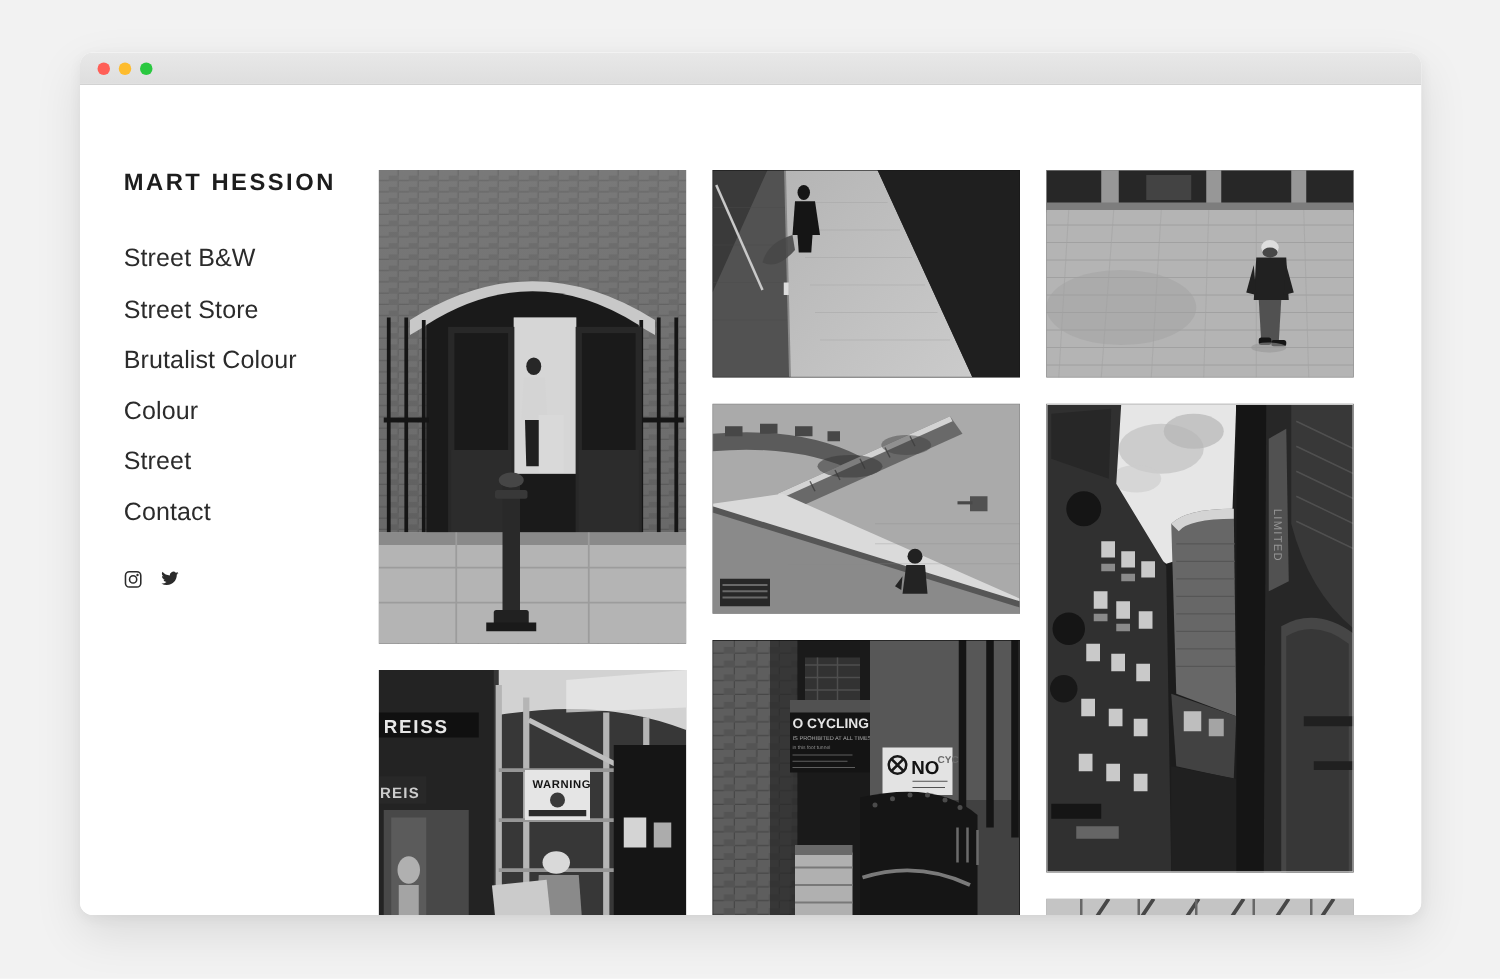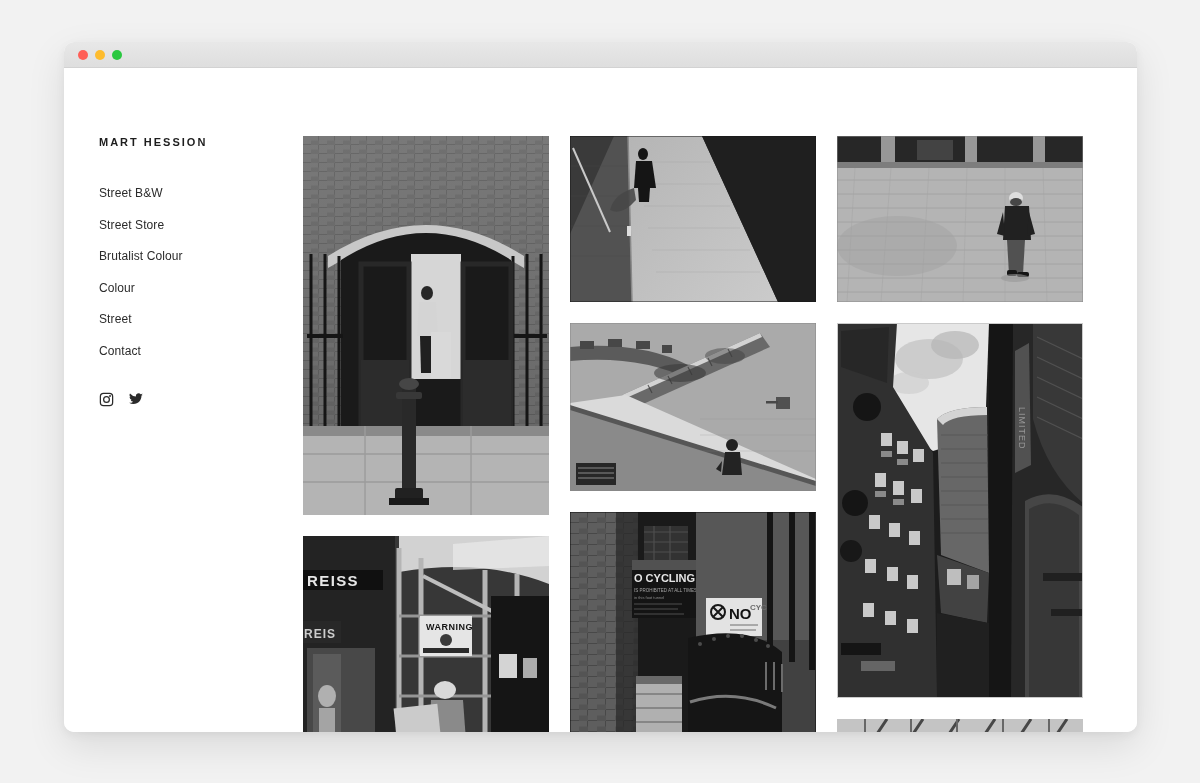--- a/index.html
+++ b/index.html
@@ -49,31 +49,31 @@
   .site {
     display: flex;
     padding: 68px 0 0 35px;
   }
   .sidebar {
     width: 204px;
     flex: 0 0 204px;
     padding-top: 0;
   }
   .brand {
-    font-size: 11px;
+    font-size: 19px;
     font-weight: bold;
     letter-spacing: 2.0px;
     color: #1d1d1d;
     margin: 0 0 38px 0;
     white-space: nowrap;
   }
   .nav { display: block; }
   .nav-item {
     display: block;
-    font-size: 12px;
+    font-size: 20px;
     color: #2b2b2b;
     text-decoration: none;
     margin-bottom: 17.5px;
     letter-spacing: 0.1px;
     cursor: pointer;
   }
   .socials {
     margin-top: 34px;
     display: flex;
     gap: 14px;

